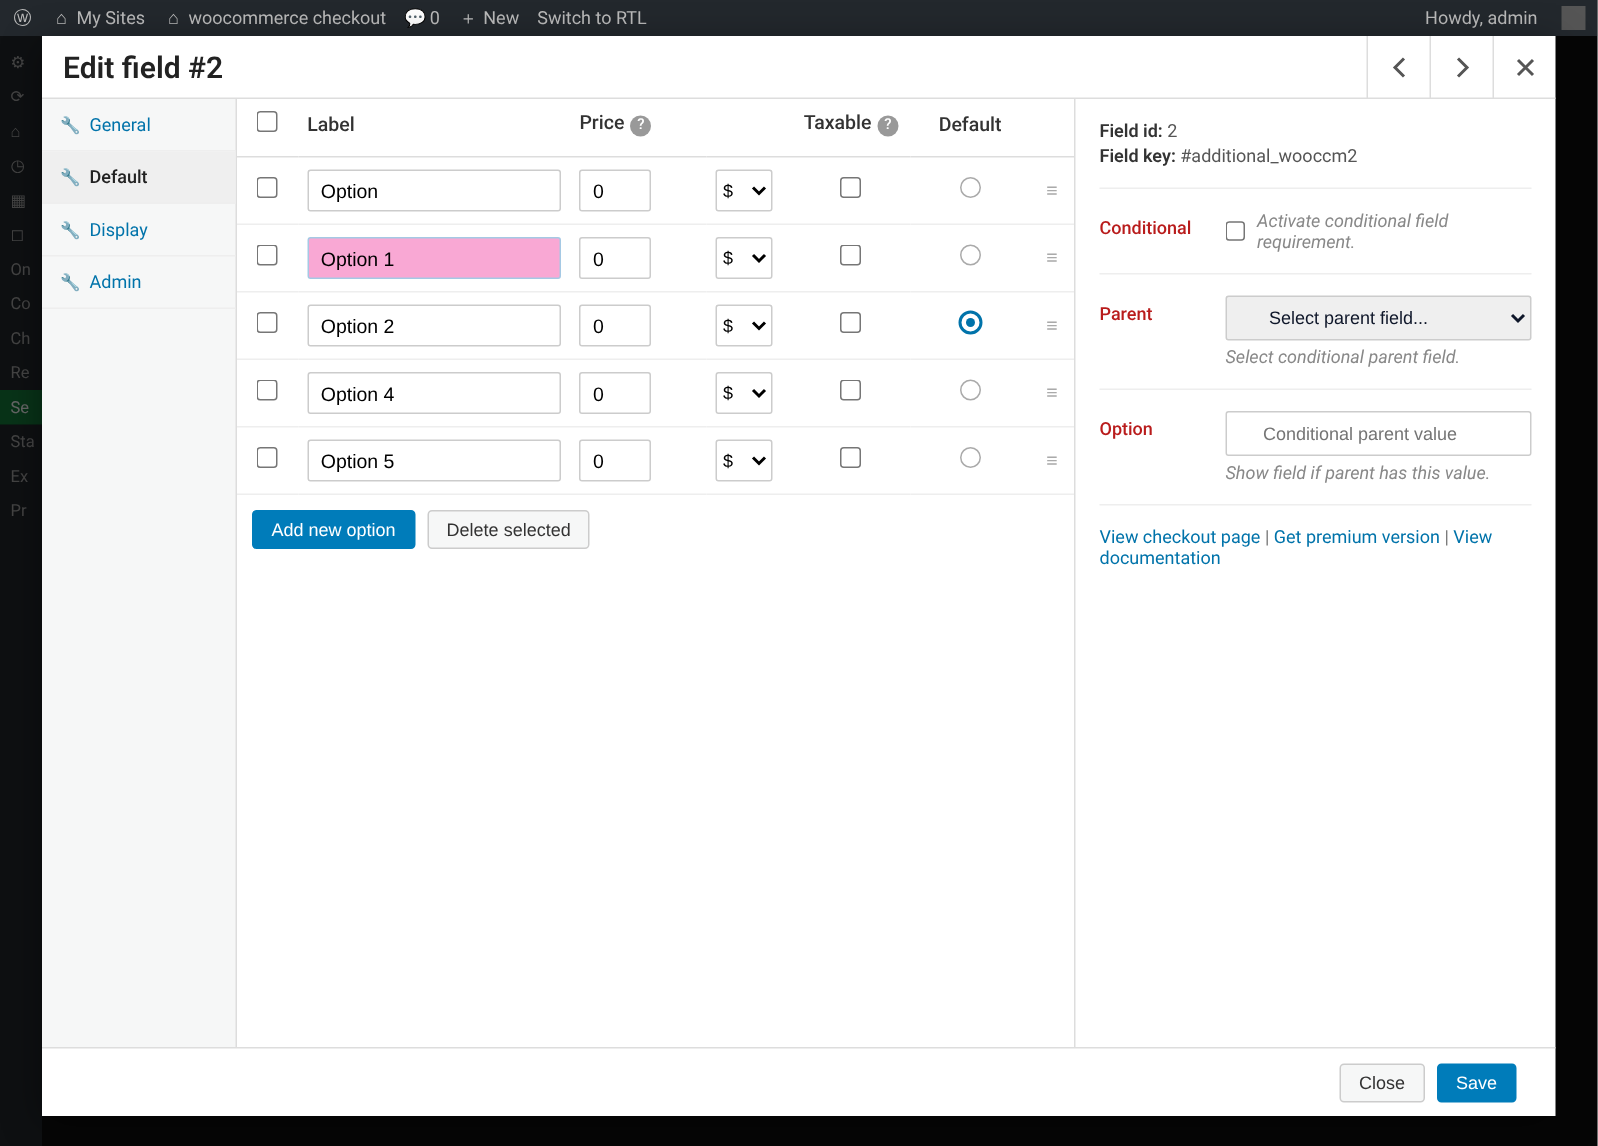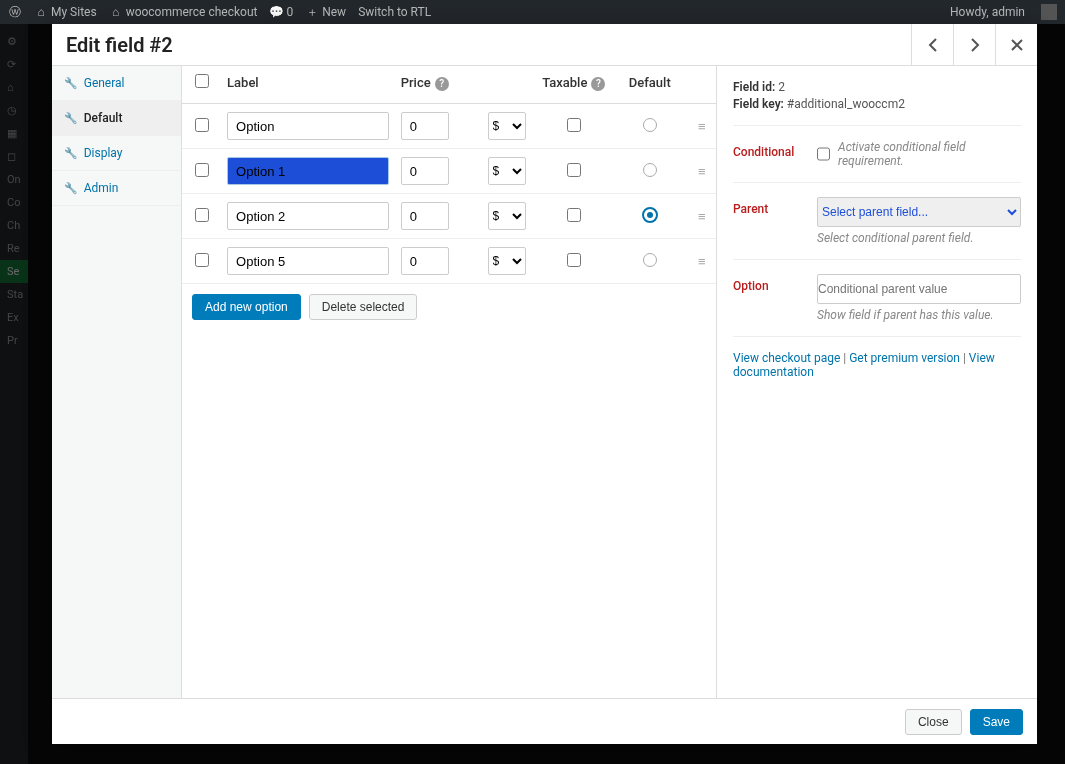--- a/index.html
+++ b/index.html
@@ -60,21 +60,20 @@
   .modal {
     position: absolute;
     top: 24px;
     left: 28px;
     right: 28px;
     bottom: 20px;
     background: #fff;
     display: flex;
     flex-direction: column;
     box-shadow: 0 5px 25px rgba(0,0,0,0.4);
-    margin-left: 24px;
   }
   .modal-header {
     display: flex;
     align-items: center;
     border-bottom: 1px solid #ddd;
     height: 42px;
   }
   .modal-header h2 {
     flex: 1;
     font-size: 20px;
@@ -147,21 +146,21 @@
   .col-default { width: 70px; text-align: center; }
   .col-drag { width: 26px; text-align: center; color: #aaa; cursor: grab; }
   input[type=text] {
     width: 100%;
     height: 28px;
     border: 1px solid #ccc;
     border-radius: 2px;
     padding: 0 8px;
     font-size: 13px;
   }
-  input[type=text].highlight { background: #1d4ed8; border-color:#a5c9e4; }
+  input[type=text].highlight { background: #f9a8d4; border-color:#a5c9e4; }
   select.currency {
     width: 38px;
     height: 28px;
     border: 1px solid #ccc;
     border-radius: 2px;
     font-size: 12px;
     background: #fff;
   }
   input[type=checkbox] { width: 14px; height: 14px; }
   .radio-wrap { display:inline-block; width:16px; height:16px; border:2px solid #0073aa; border-radius:50%; position:relative; }
@@ -195,33 +194,33 @@
     color: #555;
     overflow-y: auto;
   }
   .rside .meta { margin-bottom: 3px; }
   .rside .meta b { color: #333; font-weight: 600; }
   .rside hr { border: none; border-top: 1px solid #eee; margin: 14px 0; }
   .rside .section { display: flex; gap: 10px; align-items: flex-start; margin-bottom: 14px; }
   .rside .section .lbl { width: 74px; color: #b91c1c; font-weight: 500; padding-top: 5px; }
   .rside .section .ctrl { flex: 1; }
   .rside .muted { color: #888; font-style: italic; }
-  .rside select, .rside input[type=text] { width: 100%; height: 30px; border:1px solid #ccc; border-radius:2px; padding:0 0; font-size:12px; color:#1d4ed8; }
+  .rside select, .rside input[type=text] { width: 100%; height: 30px; border:1px solid #ccc; border-radius:2px; padding:0 24px; font-size:12px; color:#0f172a; }
   .rside .links { margin-top: 6px; }
   .rside .links a { color: #0073aa; text-decoration: none; }
   .rside .links .sep { color: #777; }
   
   .modal-footer {
     height: 46px;
     border-top: 1px solid #ddd;
     display: flex;
     align-items: center;
     justify-content: flex-end;
     gap: 8px;
-    padding: 0 14px;
+    padding: 0 26px;
   }
   .chk-real { width:14px; height:14px; }
 </style>
 </head>
 <body>
 
 <div class="wpbar">
   <div class="wpbar-left">
     <span class="wpicon">ⓦ</span>
     <span><span class="wpicon">⌂</span> <span>My Sites</span></span>
@@ -331,20 +330,29 @@
     <td class="col-check"><input type="checkbox" class="chk-real" style=""></td>
     <td class="col-label"><input type="text" class="" value="Option 2" style=""></td>
     <td class="col-price"><input type="text" value="0" style="width: 48px;"></td>
     <td class="col-currency"><select class="currency"><option>$</option></select></td>
     <td class="col-taxable"><input type="checkbox" class="chk-real" style=""></td>
     <td class="col-default"><span class="radio-wrap on"></span></td>
     <td class="col-drag">≡</td>
   </tr>
             <tr>
     <td class="col-check"><input type="checkbox" class="chk-real" style=""></td>
+    <td class="col-label"><input type="text" class="" value="Option 4" style=""></td>
+    <td class="col-price"><input type="text" value="0" style="width: 48px;"></td>
+    <td class="col-currency"><select class="currency"><option>$</option></select></td>
+    <td class="col-taxable"><input type="checkbox" class="chk-real" style=""></td>
+    <td class="col-default"><span class="radio-off"></span></td>
+    <td class="col-drag">≡</td>
+  </tr>
+            <tr>
+    <td class="col-check"><input type="checkbox" class="chk-real" style=""></td>
     <td class="col-label"><input type="text" class="" value="Option 5" style=""></td>
     <td class="col-price"><input type="text" value="0" style="width: 48px;"></td>
     <td class="col-currency"><select class="currency"><option>$</option></select></td>
     <td class="col-taxable"><input type="checkbox" class="chk-real" style=""></td>
     <td class="col-default"><span class="radio-off"></span></td>
     <td class="col-drag">≡</td>
   </tr>
           </tbody>
       </table>
       <div class="btnrow">

